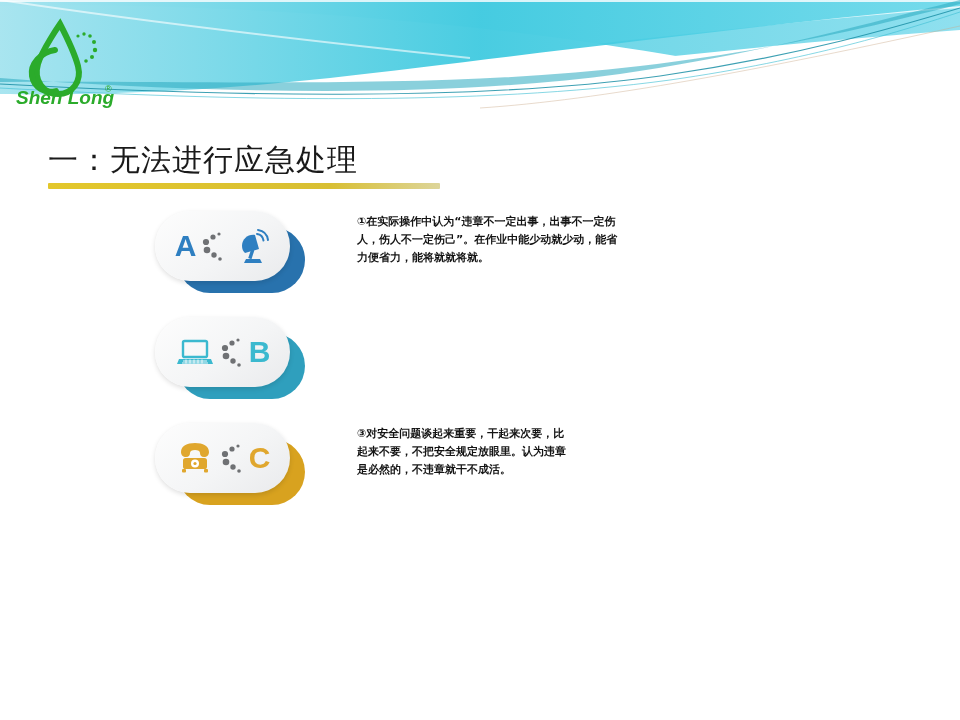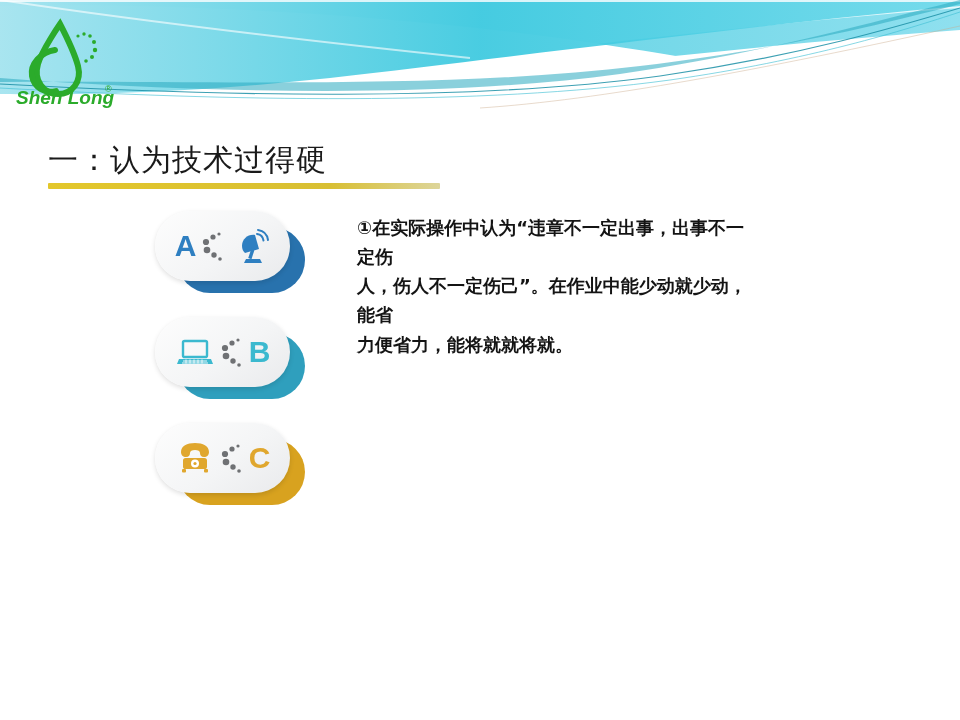--- a/index.html
+++ b/index.html
@@ -58,21 +58,21 @@
   .letter{
     font-size:30px;font-weight:bold;line-height:1;
     font-family:"Liberation Sans","DejaVu Sans",sans-serif;
   }
   .glyph{width:40px;height:40px;display:block;}
   .dots{width:30px;height:34px;display:block;}
 
   
   .para{
     position:absolute;left:357px;top:8px;width:400px;
-    font-size:18px;font-weight:bold;color:#141414;
+    font-size:11px;font-weight:bold;color:#141414;
     line-height:1.62;
     font-family:"DejaVu Sans","Liberation Sans",sans-serif;
     white-space:pre-line;
   }
   .para.p4{top:24px;line-height:1.5;}
 </style>
 </head>
 <body>
 
 <div class="slide">
@@ -122,21 +122,21 @@
         <circle cx="86" cy="30" r="2"></circle>
         <circle cx="87" cy="38" r="2.2"></circle>
         <circle cx="84" cy="45" r="2"></circle>
         <circle cx="78" cy="49" r="1.8"></circle>
       </g>
       <text x="8" y="92" font-family="Liberation Sans, sans-serif" font-size="19" font-weight="bold" font-style="italic" fill="#2bab2b">Shen Long</text>
       <text x="97" y="80" font-family="Liberation Sans, sans-serif" font-size="9" fill="#2bab2b">®</text>
     </svg>
   </div>
 
-  <div class="title">一：认为技术过得硬</div>
+  <div class="title">一：无法进行应急处理</div>
   <div class="title-rule"></div>
 
   <div class="rows">
 
     <div class="row">
       <div class="badge">
         <div class="shadow" style="background:#2872ad"></div>
         <div class="plate">
           <div class="inner">
             <span class="letter" style="color:#2e7fc1">A</span>
@@ -223,20 +223,23 @@
                 <circle cx="8" cy="13" r="3.1"></circle>
                 <circle cx="9" cy="21" r="3.3"></circle>
                 <circle cx="16" cy="26" r="2.7"></circle>
                 <circle cx="22" cy="30" r="1.8"></circle>
               </g>
             </svg>
             <span class="letter" style="color:#e0a72e">C</span>
           </div>
         </div>
       </div>
+      <div class="para">③对安全问题谈起来重要，干起来次要，比
+起来不要，不把安全规定放眼里。认为违章
+是必然的，不违章就干不成活。</div>
     </div>
 
     <div class="row">
       <div class="badge">
         <div class="shadow" style="background:#2f9fbd"></div>
         <div class="plate">
           <div class="inner">
             <svg class="glyph" viewBox="0 0 40 40">
               <g fill="none" stroke="#3bb9cf" stroke-width="2.4">
                 <rect x="8" y="9" width="24" height="16" rx="1.6"></rect>

